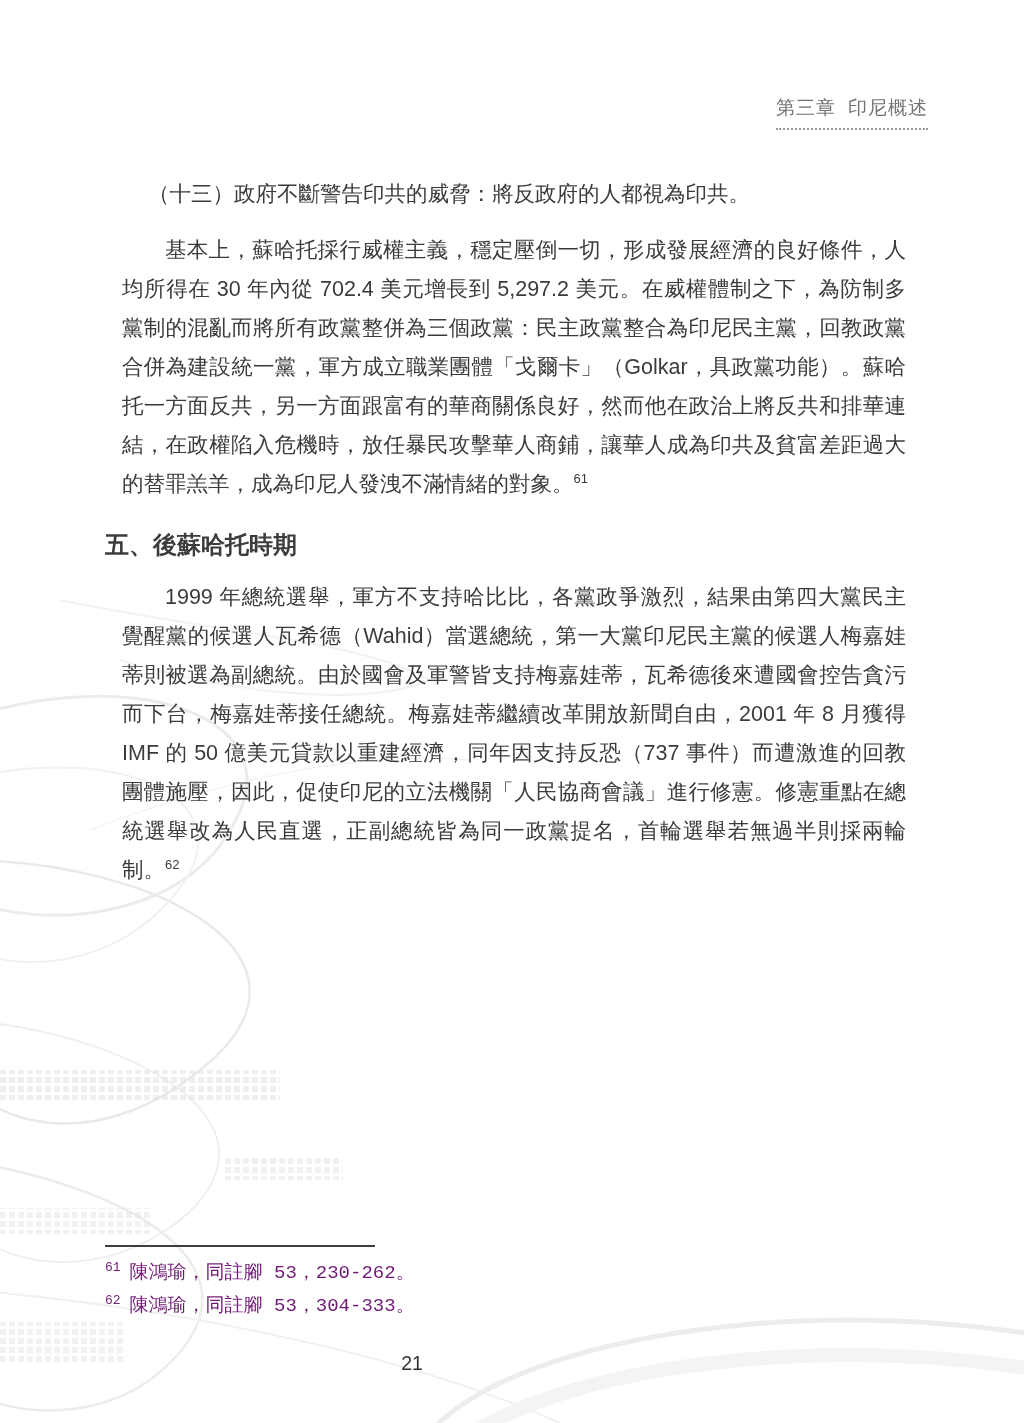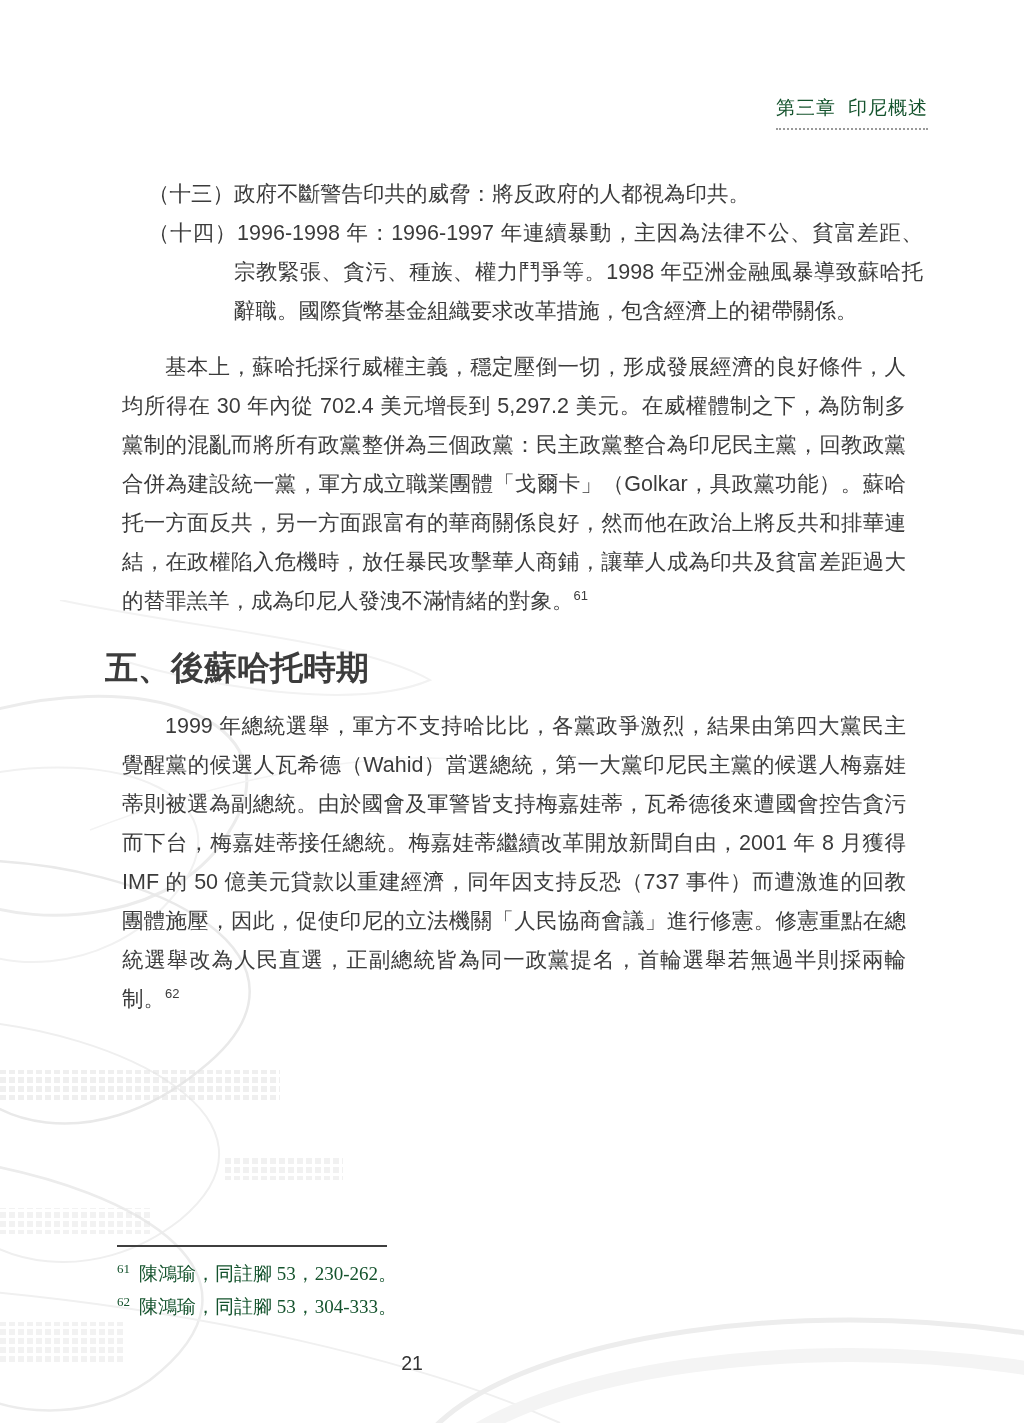--- a/index.html
+++ b/index.html
@@ -3,39 +3,39 @@
 <meta charset="utf-8">
 <style>
   html,body{margin:0;padding:0;background:#fff;}
   .page{
     position:relative;width:1024px;height:1423px;background:#ffffff;overflow:hidden;
     font-family:"Liberation Sans","DejaVu Sans",sans-serif;color:#3a3a3a;
   }
   .watermark{position:absolute;left:0;top:600px;width:1024px;height:823px;pointer-events:none;}
   .running-header{
     position:absolute;top:95px;right:96px;text-align:center;
-    font-size:19px;color:#14532d;letter-spacing:1px;
+    font-size:19px;color:#737373;letter-spacing:1px;
     padding-bottom:7px;border-bottom:2px dotted #9a9a9a;
   }
   .running-header .chapter{margin-right:12px;}
   .content{
     position:absolute;left:105px;top:175px;width:818px;
     font-size:21.5px;line-height:39px;text-align:justify;color:#3b3b3b;
   }
   .list-item{padding-left:129px;text-indent:-86px;}
   .list-item .label{letter-spacing:0;margin-top:16px;}
   .para{margin:17px;text-indent:43px;}
   .section-heading{
-    font-size:33px;font-weight:600;color:#3c3c3c;
+    font-size:24px;font-weight:600;color:#3c3c3c;
     margin:26px 0 14px 0;line-height:1.3;text-indent:0;text-align:left;font-family:Liberation Serif, serif;
   }
   sup.fn{font-size:13px;line-height:0;vertical-align:super;color:#3b3b3b;}
   .footnotes{
     position:absolute;left:105px;top:1245px;width:720px;
-    font-family:Liberation Serif, serif;font-size:19px;color:#14532d;margin-left:12px;
+    font-family:Liberation Mono, monospace;font-size:19px;color:#701a75;
   }
   .fn-divider{width:270px;height:0;border-top:2px solid #3f3f3f;margin:0 0 10px 0;}
   .footnote{line-height:33px;text-align:left;}
   .footnote .ref{font-size:13px;vertical-align:super;line-height:0;margin-right:9px;}
   .page-number{
     position:absolute;top:1352px;left:0;width:824px;text-align:center;
     font-size:19.5px;color:#333333;
   }
 </style>
 </head>
@@ -72,21 +72,20 @@
   </svg>
 
   <div class="running-header">
     <span class="chapter">第三章</span><span>印尼概述</span>
   </div>
 
   <div class="content">
 
     <div class="list-item"><span class="label">（十三）</span><span>政府不斷警告印共的威脅：將反政府的人都視為印共。</span></div>
 
-    <div class="list-item"><span class="label">（十四）</span><span>1996-1998 年：1996-1997 年連續暴動，主因為法律不公、貧富差距、宗教緊張、貪污、種族、權力鬥爭等。1998 年亞洲金融風暴導致蘇哈托辭職。國際貨幣基金組織要求改革措施，包含經濟上的裙帶關係。</span></div>
 
     <p class="para"><span>基本上，蘇哈托採行威權主義，穩定壓倒一切，形成發展經濟的良好條件，人均所得在 30 年內從 702.4 美元增長到 5,297.2 美元。在威權體制之下，為防制多黨制的混亂而將所有政黨整併為三個政黨：民主政黨整合為印尼民主黨，回教政黨合併為建設統一黨，軍方成立職業團體「戈爾卡」（Golkar，具政黨功能）。蘇哈托一方面反共，另一方面跟富有的華商關係良好，然而他在政治上將反共和排華連結，在政權陷入危機時，放任暴民攻擊華人商鋪，讓華人成為印共及貧富差距過大的替罪羔羊，成為印尼人發洩不滿情緒的對象。</span><sup class="fn">61</sup></p>
 
     <h2 class="section-heading">五、後蘇哈托時期</h2>
 
 
     <p class="para"><span>1999 年總統選舉，軍方不支持哈比比，各黨政爭激烈，結果由第四大黨民主覺醒黨的候選人瓦希德（Wahid）當選總統，第一大黨印尼民主黨的候選人梅嘉娃蒂則被選為副總統。由於國會及軍警皆支持梅嘉娃蒂，瓦希德後來遭國會控告貪污而下台，梅嘉娃蒂接任總統。梅嘉娃蒂繼續改革開放新聞自由，2001 年 8 月獲得 IMF 的 50 億美元貸款以重建經濟，同年因支持反恐（737 事件）而遭激進的回教團體施壓，因此，促使印尼的立法機關「人民協商會議」進行修憲。修憲重點在總統選舉改為人民直選，正副總統皆為同一政黨提名，首輪選舉若無過半則採兩輪制。</span><sup class="fn">62</sup></p>
 
 
   </div>

